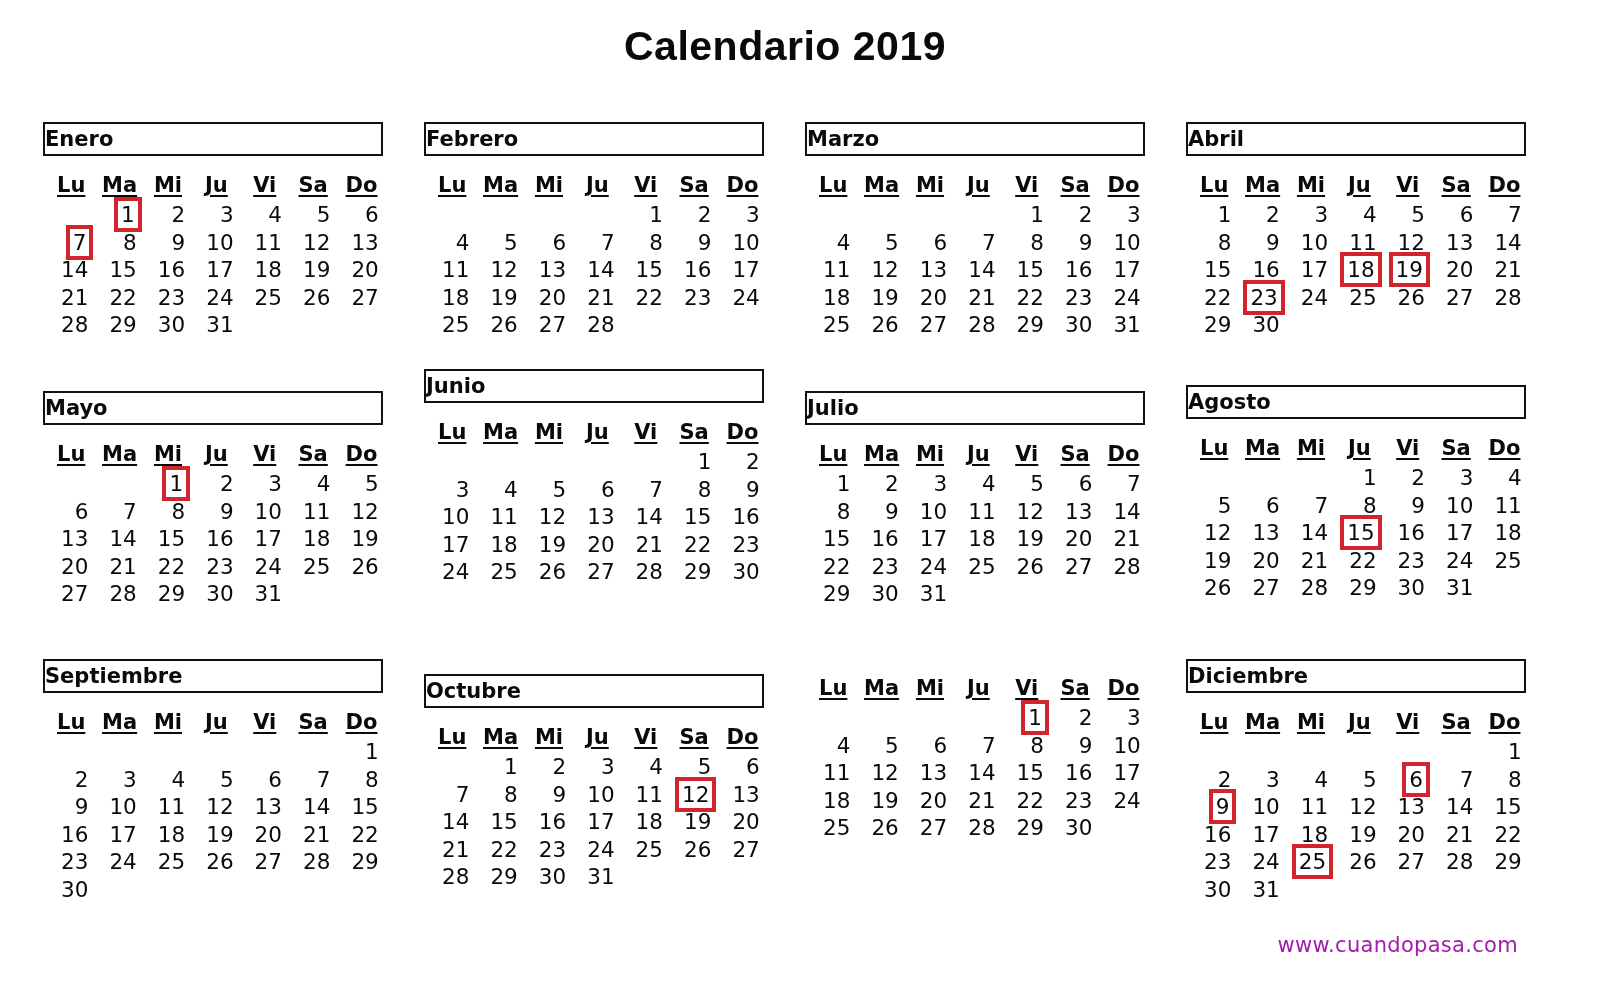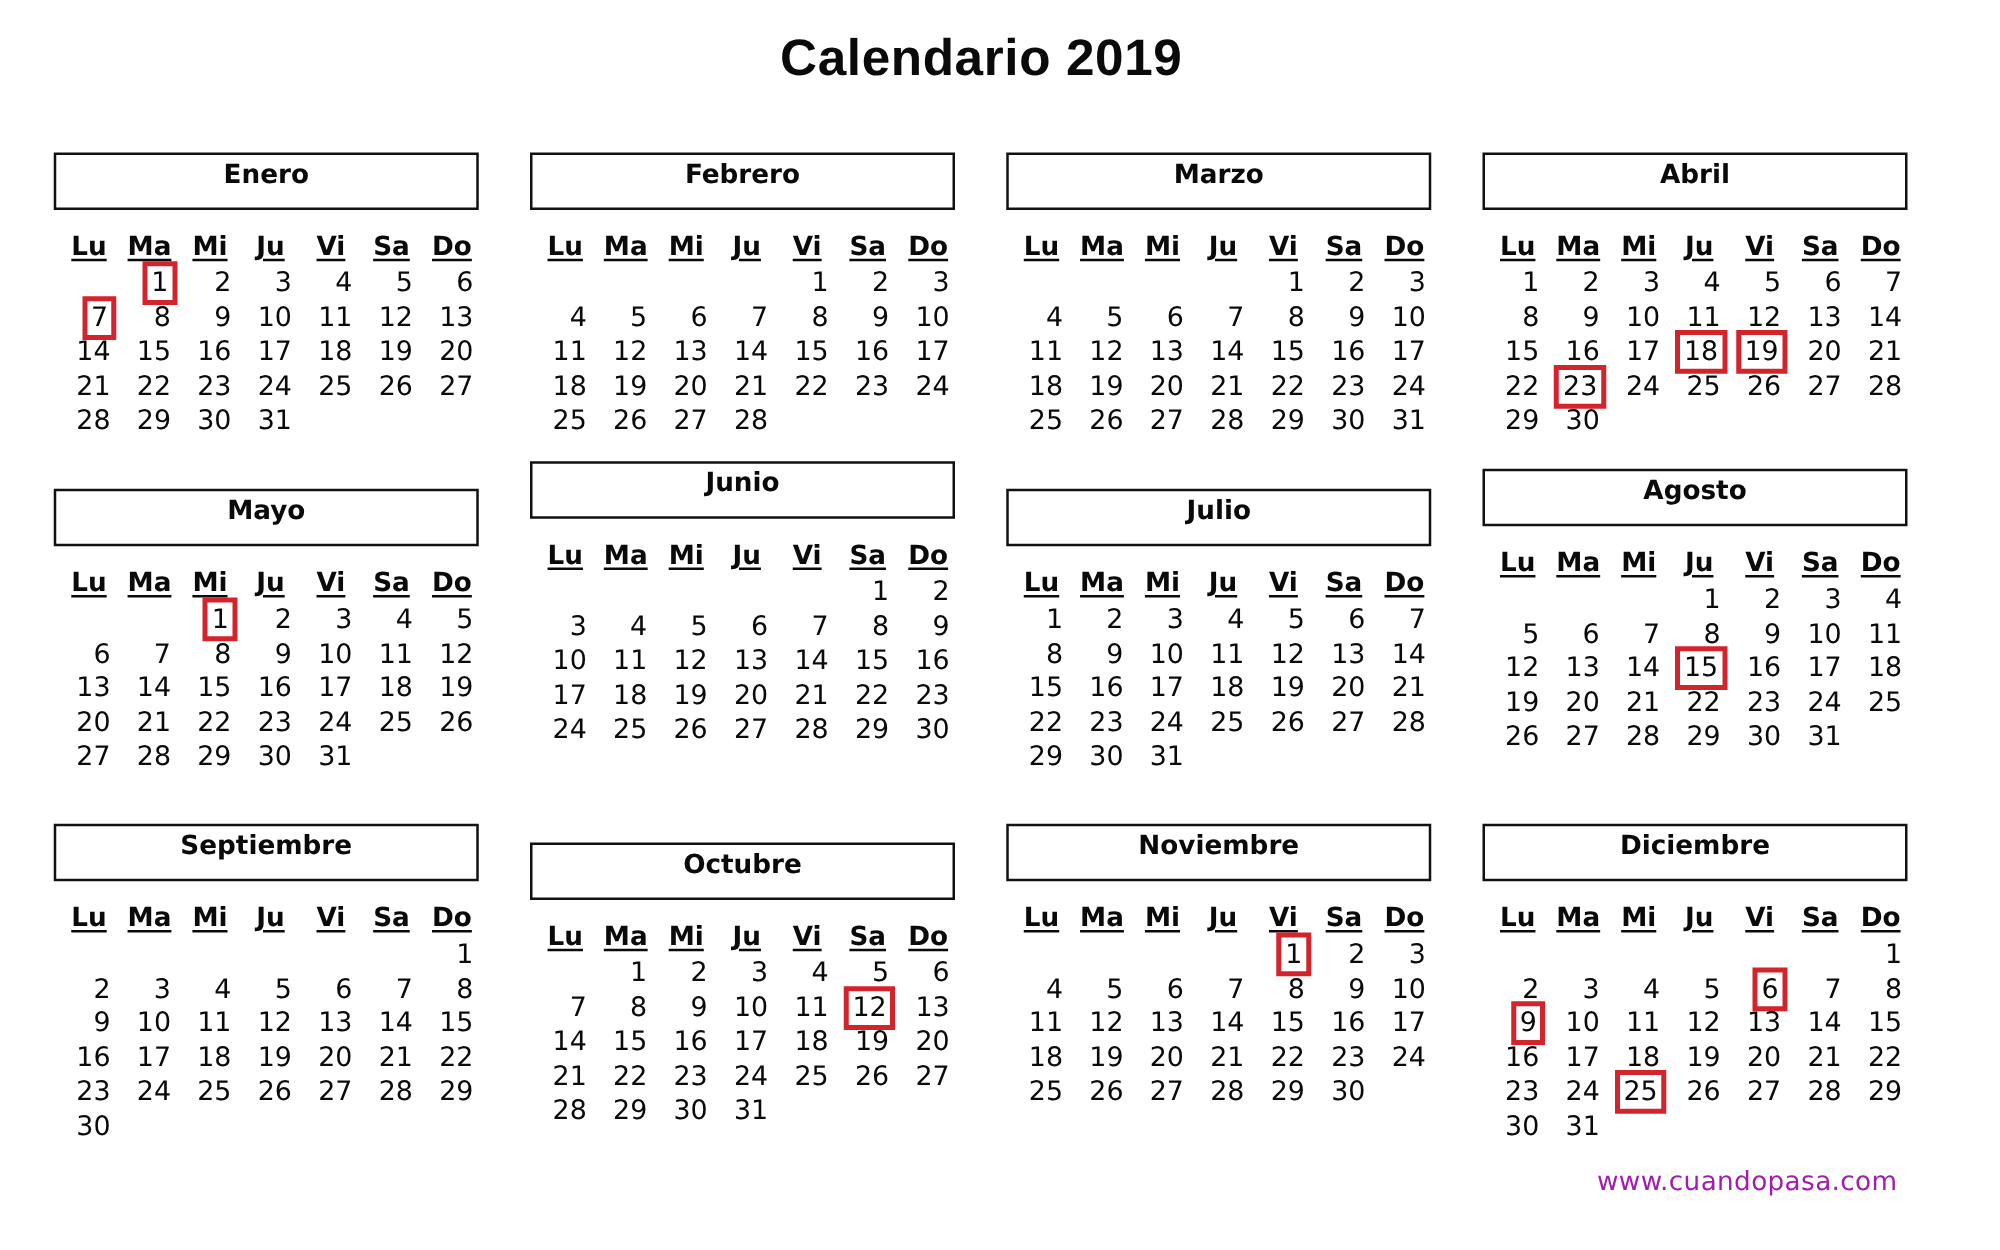--- a/index.html
+++ b/index.html
@@ -28,23 +28,23 @@
     line-height: 56px;
     margin: 0;
   }
   .month {
     position: absolute;
     width: 340px;
   }
   .month-header {
     box-sizing: border-box;
     width: 340px;
-    height: 46px;
+    height: 34px;
     border: 2px solid #111111;
-    text-align: center;
+    text-align: left;
     font-weight: bold;
     font-size: 21px;
     line-height: 30px;
   }
   .grid {
     margin-top: 14px;
     margin-left: 4px;
     width: 336px;
     display: grid;
     grid-template-columns: repeat(7, 48.4px);
@@ -396,21 +396,21 @@
         <div class="day"><span class="num">24</span></div>
         <div class="day"><span class="num">25</span></div>
         <div class="day"><span class="num">26</span></div>
         <div class="day"><span class="num">27</span></div>
         <div class="day"><span class="num">28</span></div>
         <div class="day"><span class="num">29</span></div>
         <div class="day"><span class="num">30</span></div>
         <div class="day"><span class="num">31</span></div>
       </div>
     </div>
-    <div class="month" style="left: 1186px; top: 375px;">
+    <div class="month" style="left: 1186px; top: 385px;">
       <div class="month-header">Agosto</div>
       <div class="grid">
         <div class="dow"><span>Lu</span></div>
         <div class="dow"><span>Ma</span></div>
         <div class="dow"><span>Mi</span></div>
         <div class="dow"><span>Ju</span></div>
         <div class="dow"><span>Vi</span></div>
         <div class="dow"><span>Sa</span></div>
         <div class="dow"><span>Do</span></div>
         <div class="day empty"></div>
@@ -535,21 +535,20 @@
         <div class="day"><span class="num">25</span></div>
         <div class="day"><span class="num">26</span></div>
         <div class="day"><span class="num">27</span></div>
         <div class="day"><span class="num">28</span></div>
         <div class="day"><span class="num">29</span></div>
         <div class="day"><span class="num">30</span></div>
         <div class="day"><span class="num">31</span></div>
       </div>
     </div>
     <div class="month" style="left: 805px; top: 659px;">
-      <div class="month-header">Noviembre</div>
       <div class="grid">
         <div class="dow"><span>Lu</span></div>
         <div class="dow"><span>Ma</span></div>
         <div class="dow"><span>Mi</span></div>
         <div class="dow"><span>Ju</span></div>
         <div class="dow"><span>Vi</span></div>
         <div class="dow"><span>Sa</span></div>
         <div class="dow"><span>Do</span></div>
         <div class="day empty"></div>
         <div class="day empty"></div>

